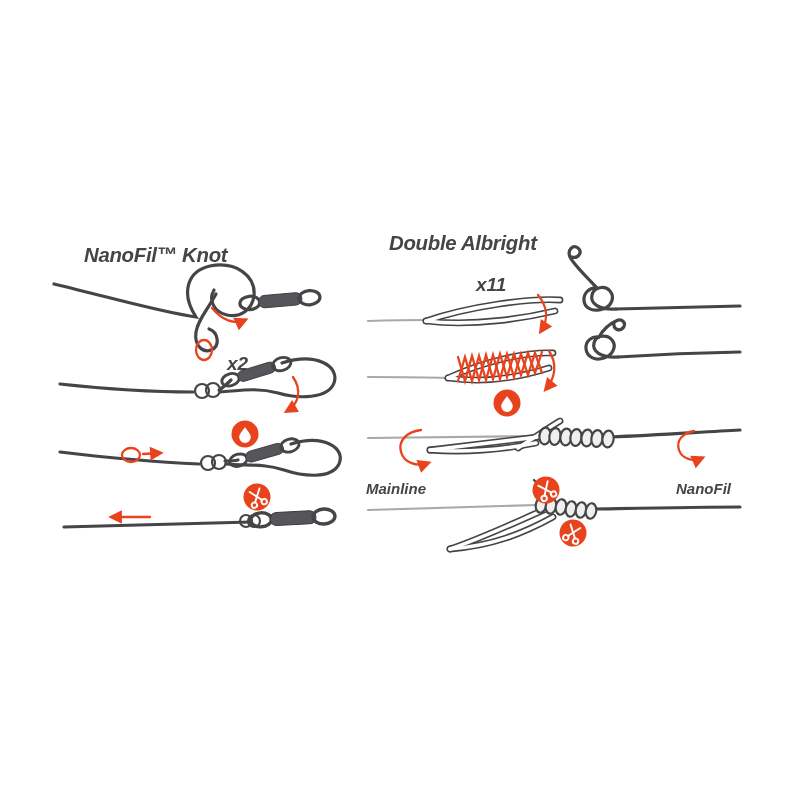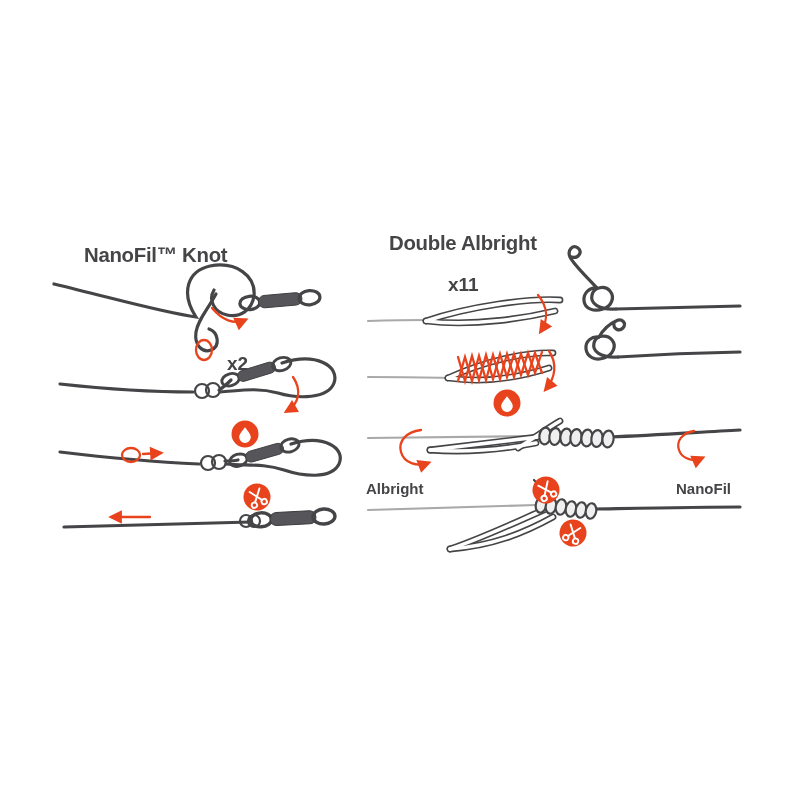--- a/index.html
+++ b/index.html
@@ -3,21 +3,21 @@
 <meta charset="utf-8">
 <style>
   :root{
     --accent:#e8431c;
     --ink:#454548;
     --gray:#a9a9a9;
     --bg:#ffffff;
   }
   html,body{margin:0;padding:0;}
   body{width:800px;height:800px;background:var(--bg);font-family:"Liberation Sans",sans-serif;}
-  .stage{position:relative;width:800px;height:800px;background:var(--bg);overflow:hidden;}
+  .stage{position:relative;width:800px;height:800px;background:var(--bg);overflow:hidden;font-style:italic;}
   .stage > svg{position:absolute;left:0;top:0;}
   .label{position:absolute;color:var(--ink);font-weight:700;white-space:nowrap;}
   .title{font-size:21px;letter-spacing:-0.3px;transform:scaleX(.97);transform-origin:left;}
   .repeat{font-size:19px;}
   .small-label{font-size:15px;}
 
   
   .ln{stroke:var(--ink);stroke-width:3.2;fill:none;stroke-linecap:round;}
   .ln-thin{stroke:var(--ink);stroke-width:2.2;fill:none;stroke-linecap:round;}
   .gray{stroke:var(--gray);stroke-width:2.2;fill:none;stroke-linecap:round;}
@@ -161,17 +161,17 @@
       <ellipse class="coil" cx="591" cy="511" rx="5.2" ry="7.8" transform="rotate(10 591 511)"></ellipse>
       <use href="#scissors-sym" transform="translate(546,490) rotate(-25)"></use>
       <use href="#scissors-sym" transform="translate(573,533) rotate(20)"></use>
     </g>
   </svg>
 
   <div class="label title" style="left:84px;top:243px;">NanoFil™ Knot</div>
   <div class="label repeat" style="left:227px;top:322px;margin-top:31px;">x2</div>
 
   <div class="label title" style="left:389px;top:231px;">Double Albright</div>
-  <div class="label repeat" style="left:448px;top:274px;">x11</div>
-  <div class="label small-label" style="left:366px;top:480px;">Albright</div>
+  <div class="label repeat" style="left:476px;top:274px;">x11</div>
+  <div class="label small-label" style="left:366px;top:480px;">Mainline</div>
   <div class="label small-label" style="left:676px;top:480px;">NanoFil</div>
 
 </div>
 
 </body></html>

